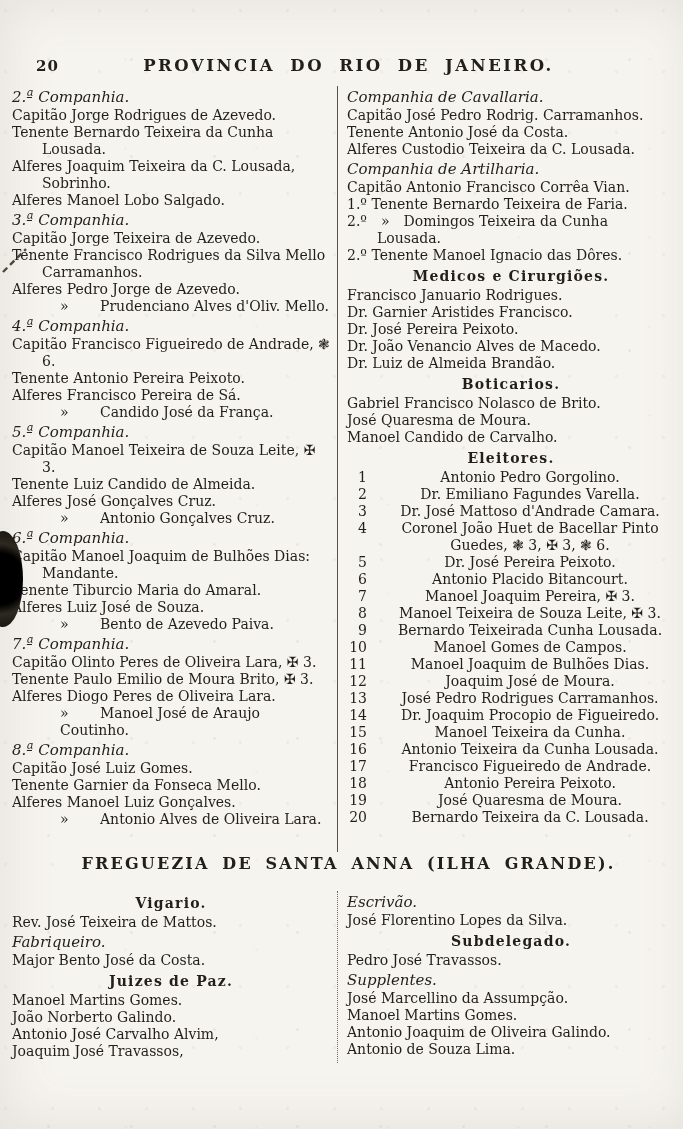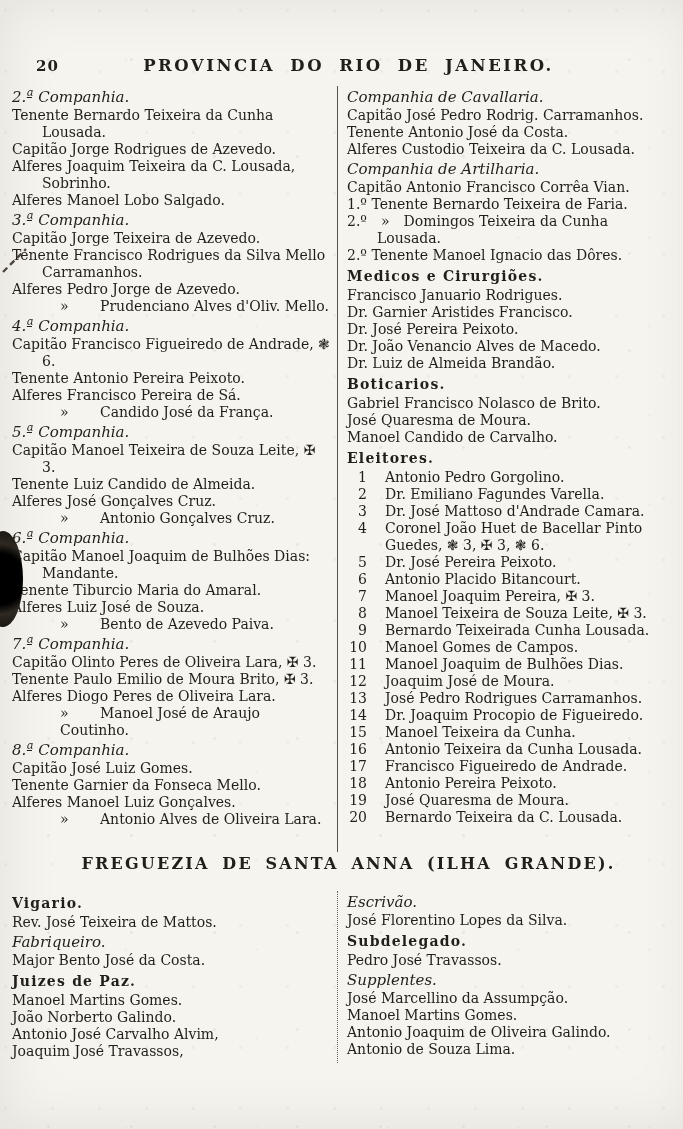--- a/index.html
+++ b/index.html
@@ -24,29 +24,29 @@
   .pageno { position:absolute; left:36px; top:1px; font-weight:bold; font-size:15px; letter-spacing:1px; }
   .title  { display:block; text-align:center; font-weight:bold; font-size:16.5px; letter-spacing:2.5px; word-spacing:7px; }
   
   .cols { position:absolute; top:86px; left:5px; width:672px; display:flex; align-items:flex-start; }
   .colL { width:333px; box-sizing:border-box; border-right:1px solid #57514a; padding:0 7px 0 7px; min-height:766px; }
   .colR { width:339px; box-sizing:border-box; padding:0 2px 0 9px; }
   .cols-bottom { top:891px; }
   .cols-bottom .colL { min-height:172px; border-right:1px dotted #6d6760; }
   
   .h-it { font-style:italic; font-size:15px; margin:3px 0 1px; }
-  .h-b  { text-align:left; font-weight:bold; font-size:14px; letter-spacing:1.2px; margin:4px 0 2px; }
+  .h-b  { text-align:center; font-weight:bold; font-size:14px; letter-spacing:1.2px; margin:4px 0 2px; }
   
   .entry { padding-left:30px; text-indent:-30px; }
   .ditto { padding-left:48px; text-indent:0; }
   .dmark { display:inline-block; width:40px; }
   
   .erow  { display:flex; }
   .enum  { flex:none; width:20px; text-align:right; }
-  .ename { flex:1; margin-left:18px; }
+  .ename { flex:1; margin-left:18px;text-align:center; }
   
   .banner { position:absolute; top:855px; left:0; right:0; text-align:center;
             font-weight:bold; font-size:16px; letter-spacing:2.2px; word-spacing:5px; }
   
   .blob { position:absolute; left:-17px; top:531px; width:40px; height:96px;
           border-radius:50%;
           background:radial-gradient(circle at 40% 50%, #000 48%, #2e2921 66%, #120f0a 100%); }
   .stroke { position:absolute; left:1px; top:245px; width:28px; height:30px; }
 </style>
 </head>
@@ -57,22 +57,22 @@
   <div class="header">
     <span class="pageno">20</span>
     <span class="title">PROVINCIA DO RIO DE JANEIRO.</span>
   </div>
 
   <div class="cols">
     <div class="colL">
 
       <div>
         <div class="h-it">2.ª Companhia.</div>
+        <div class="entry">Capitão Jorge Rodrigues de Azevedo.</div>
         <div class="entry">Tenente Bernardo Teixeira da Cunha Lousada.</div>
-        <div class="entry">Capitão Jorge Rodrigues de Azevedo.</div>
         <div class="entry">Alferes Joaquim Teixeira da C. Lousada, Sobrinho.</div>
         <div class="entry">Alferes Manoel Lobo Salgado.</div>
       </div>
 
       <div>
         <div class="h-it">3.ª Companhia.</div>
         <div class="entry">Capitão Jorge Teixeira de Azevedo.</div>
         <div class="entry">Tenente Francisco Rodrigues da Silva Mello Carramanhos.</div>
         <div class="entry">Alferes Pedro Jorge de Azevedo.</div>
         <div class="entry ditto"><span class="dmark">»</span><span>Prudenciano Alves d'Oliv. Mello.</span></div>

